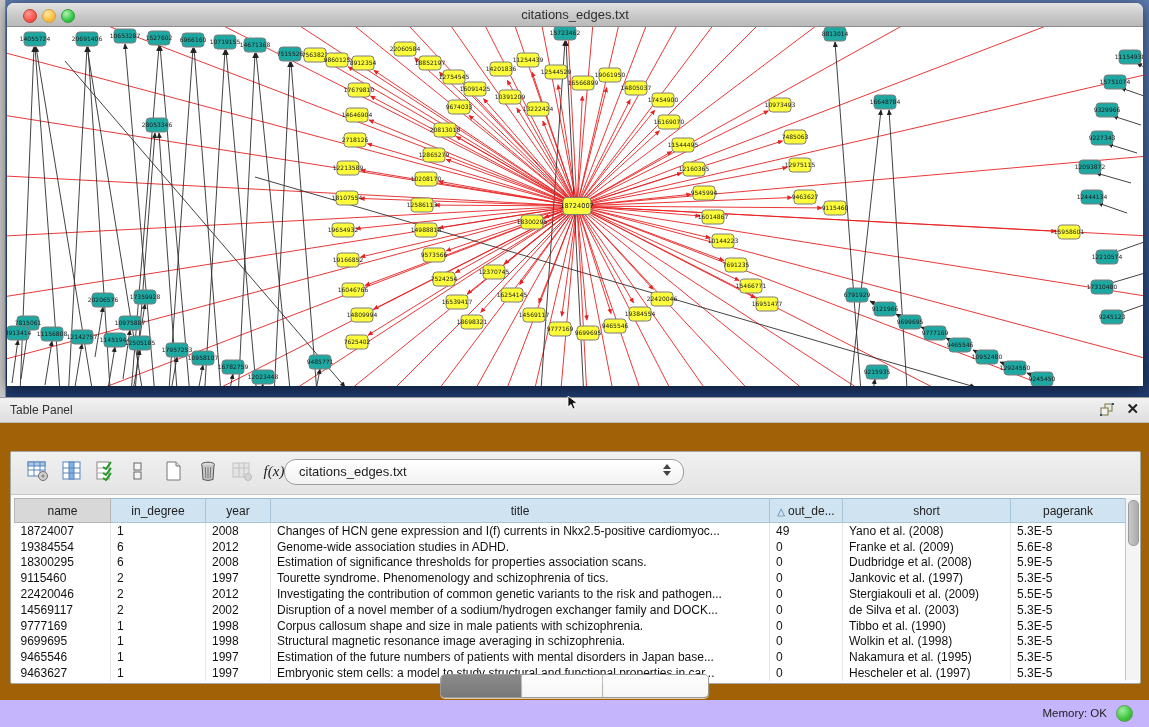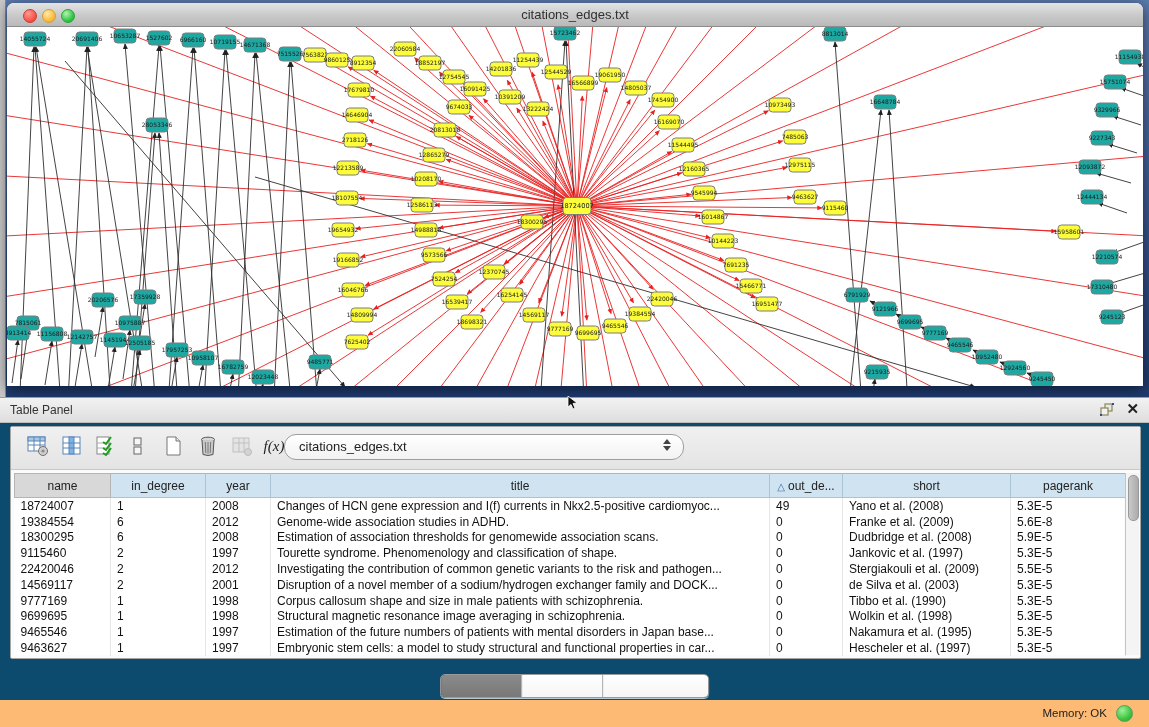--- a/index.html
+++ b/index.html
@@ -21,28 +21,28 @@
   .tl.red{left:16px;background:radial-gradient(circle at 35% 30%,#ff9a92,#f9564c 60%,#d83a30);border:1px solid #c33e36;}
   .tl.yel{left:35px;background:radial-gradient(circle at 35% 30%,#ffe9a8,#fdbc40 60%,#e0a02c);border:1px solid #cfa138;}
   .tl.grn{left:54px;background:radial-gradient(circle at 35% 30%,#b4f2b0,#35c748 60%,#22a237);border:1px solid #2aa23c;}
   .net-canvas{position:absolute;left:0;top:24px;width:1136px;height:359px;background:#fff;overflow:hidden;}
   svg text{font-family:"DejaVu Sans",sans-serif;}
 
   
   .cursor{position:absolute;left:567px;top:396px;z-index:30;}
 
   
-  .table-panel{position:absolute;left:0;top:397px;width:1149px;height:303px;background:#0c4a6e;border-top:1px solid #9b9b9b;}
+  .table-panel{position:absolute;left:0;top:397px;width:1149px;height:303px;background:#a16207;border-top:1px solid #9b9b9b;}
   .tp-header{position:absolute;left:0;top:0;width:100%;height:24px;
     background:linear-gradient(180deg,#f2f2f2,#dedede);border-bottom:1px solid #bdbdbd;}
   .tp-title{position:absolute;left:10px;top:5px;font-size:12px;color:#333;}
   .tp-float{position:absolute;right:34px;top:4px;width:16px;height:16px;cursor:pointer;}
   .tp-close{position:absolute;right:10px;top:2px;font-size:15px;font-weight:bold;color:#222;cursor:pointer;}
 
-  .tp-body{position:absolute;left:10px;top:28px;width:1129px;height:231px;background:#fbfbfb;
+  .tp-body{position:absolute;left:10px;top:53px;width:1129px;height:231px;background:#fbfbfb;
     border:1px solid #a6a6a6;border-radius:2px;}
   .toolbar{position:absolute;left:0;top:0;width:100%;height:42px;background:linear-gradient(180deg,#f0f0f0,#e4e4e4);border-bottom:1px solid #c8c8c8;}
   .tb-icon{position:absolute;top:6px;width:26px;height:26px;display:flex;align-items:center;justify-content:center;cursor:pointer;}
   .fx-label{font-size:15px;font-style:italic;font-family:"Liberation Serif",serif;color:#222;}
   .dd{position:absolute;left:273px;top:7px;width:398px;height:24px;background:linear-gradient(180deg,#ffffff,#f2f2f2);
     border:1px solid #9e9e9e;border-radius:12px;cursor:pointer;}
   .dd-text{position:absolute;left:14px;top:4px;font-size:13px;color:#222;}
   .dd-step{position:absolute;right:12px;top:4px;display:flex;flex-direction:column;gap:2px;}
   .dd-step i{display:block;width:0;height:0;border-left:4px solid transparent;border-right:4px solid transparent;}
   .dd-step .up{border-bottom:5px solid #444;}
@@ -60,21 +60,21 @@
     background:linear-gradient(90deg,#c9c9c9,#ababab);border:1px solid #9a9a9a;cursor:pointer;}
 
   
   .tabs{position:absolute;left:50%;transform:translateX(-50%);top:276px;display:flex;height:22px;
     border:1px solid #9a9a9a;border-radius:5px;overflow:hidden;box-shadow:0 1px 0 rgba(255,255,255,.7);}
   .tab{padding:16px 15px;font-size:10px;line-height:22px;background:linear-gradient(180deg,#ffffff,#f1f1f1);color:#222;cursor:pointer;border-right:1px solid #bdbdbd;}
   .tab:last-child{border-right:none;}
   .tab.sel{background:linear-gradient(180deg,#8b8b8b,#6f6f6f);color:#f2f2f2;}
 
   
-  .statusbar{position:absolute;left:0;top:700px;width:1149px;height:27px;background:#fdba74;}
+  .statusbar{position:absolute;left:0;top:700px;width:1149px;height:27px;background:#c4b5fd;}
   .mem-label{position:absolute;right:42px;top:7px;font-size:11.5px;color:#222;}
   .mem-dot{position:absolute;right:16px;top:5px;width:15px;height:15px;border-radius:50%;
     background:radial-gradient(circle at 35% 30%,#9ef09a,#3ec53e 60%,#2b9e2b);border:1px solid #5d9c5d;cursor:pointer;}
 </style>
 </head>
 <body>
 
 <div class="screen">
 
   <div class="desktop">
@@ -823,47 +823,47 @@
                 <td>2012</td>
                 <td>Genome-wide association studies in ADHD.</td>
                 <td>0</td>
                 <td>Franke et al. (2009)</td>
                 <td>5.6E-8</td>
               </tr>
               <tr>
                 <td>18300295</td>
                 <td>6</td>
                 <td>2008</td>
-                <td>Estimation of association thresholds for genomewide association scans.</td>
+                <td>Estimation of significance thresholds for properties association scans.</td>
                 <td>0</td>
                 <td>Dudbridge et al. (2008)</td>
                 <td>5.9E-5</td>
               </tr>
               <tr>
                 <td>9115460</td>
                 <td>2</td>
                 <td>1997</td>
-                <td>Tourette syndrome. Phenomenology and classification of shape.</td>
+                <td>Tourette syndrome. Phenomenology and schizophrenia of tics.</td>
                 <td>0</td>
                 <td>Jankovic et al. (1997)</td>
                 <td>5.3E-5</td>
               </tr>
               <tr>
                 <td>22420046</td>
                 <td>2</td>
                 <td>2012</td>
                 <td>Investigating the contribution of common genetic variants to the risk and pathogen...</td>
                 <td>0</td>
                 <td>Stergiakouli et al. (2009)</td>
                 <td>5.5E-5</td>
               </tr>
               <tr>
                 <td>14569117</td>
                 <td>2</td>
-                <td>2001</td>
+                <td>2002</td>
                 <td>Disruption of a novel member of a sodium/hydrogen exchanger family and DOCK...</td>
                 <td>0</td>
                 <td>de Silva et al. (2003)</td>
                 <td>5.3E-5</td>
               </tr>
               <tr>
                 <td>9777169</td>
                 <td>1</td>
                 <td>1998</td>
                 <td>Corpus callosum shape and size in male patients with schizophrenia.</td>

